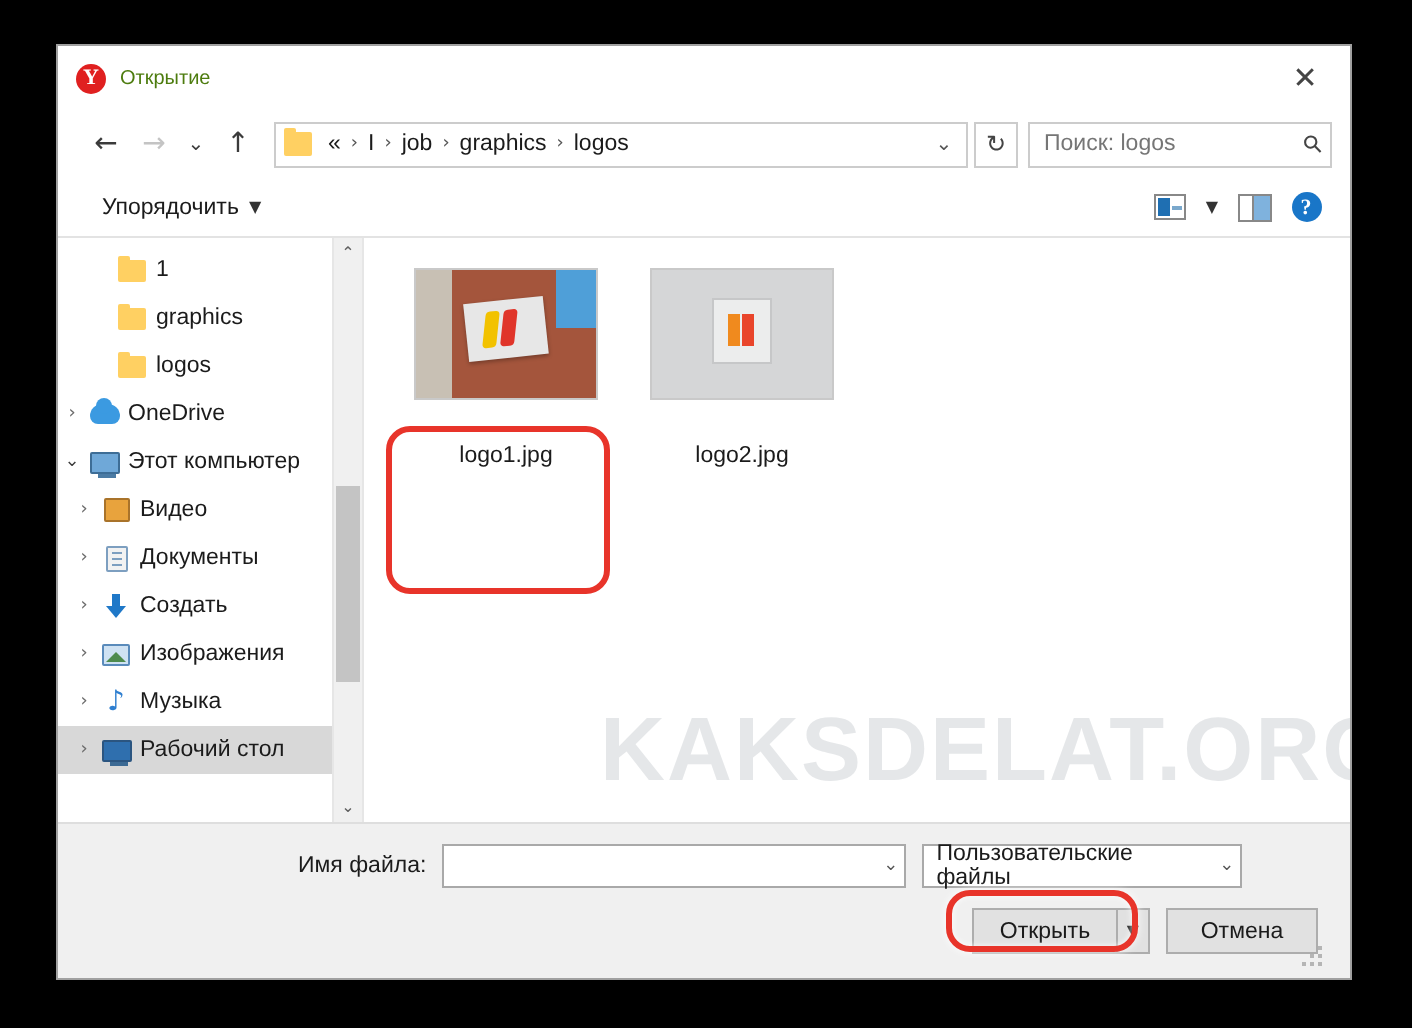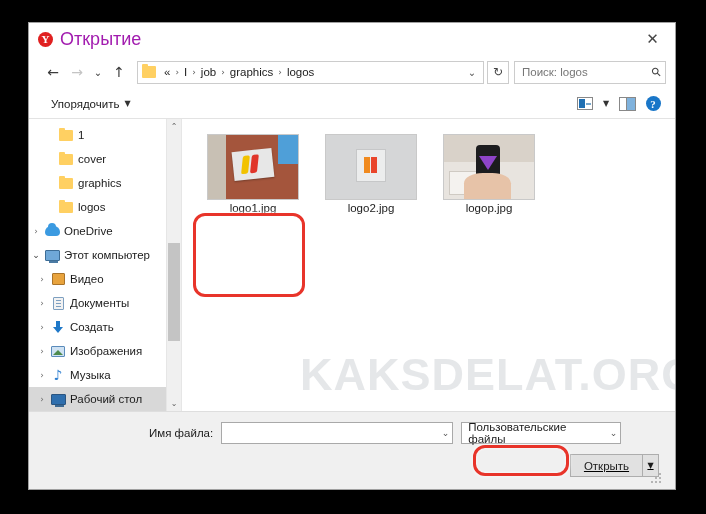--- a/index.html
+++ b/index.html
@@ -31,21 +31,21 @@
     padding-left: 9px;
     position: relative;
   }
   .yandex-logo {
     width: 15px; height: 15px; border-radius: 50%;
     background: #e02020; color: #fff;
     font-size: 11px; font-weight: bold; line-height: 15px;
     text-align: center; margin-right: 7px;
     font-family: "Liberation Serif", serif;
   }
-  .title-text { font-size: 18px; color: #a21caf; }
+  .title-text { font-size: 10px; color: #4d7c0f; }
   .close-btn {
     position: absolute; right: 0; top: 0;
     width: 45px; height: 31px;
     display: flex; align-items: center; justify-content: center;
     color: #444; font-size: 15px; font-family: "DejaVu Sans", sans-serif;
     cursor: default;
   }
 
   
   .navrow {
@@ -178,21 +178,21 @@
   .filegrid { display: flex; flex-wrap: wrap; gap: 0; }
   .fileitem {
     width: 118px; height: 96px;
     display: flex; flex-direction: column; align-items: center;
     padding-top: 3px;
   }
   .thumb {
     width: 92px; height: 66px; background: #d9d9d9;
     border: 1px solid #c9c9c9; position: relative; overflow: hidden;
   }
-  .fname { font-size: 11.5px; color: #1b1b1b; margin-top: 0; white-space: nowrap; }
+  .fname { font-size: 11.5px; color: #1b1b1b; margin-top: 20px; white-space: nowrap; }
   .fileitem.selected .thumb { border-color: #7aa9d6; }
   .fileitem.selected .thumb-wrap { background: #cce4f7; }
   .thumb-wrap { padding: 2px; display:inline-block; }
 
   
   .t-brick { position:absolute; inset:0; background:#a4553c; }
   .t-brick:before{content:"";position:absolute;left:0;top:0;bottom:0;width:20%;background:#c8c0b4;}
   .t-brick:after{content:"";position:absolute;right:0;top:0;width:22%;height:46%;background:#4f9fd8;}
   .t-sign{position:absolute;left:28%;top:24%;width:44%;height:46%;background:#e7e7e7;transform:rotate(-6deg);box-shadow:0 1px 2px rgba(0,0,0,.3);}
   .t-sign i{position:absolute;left:22%;top:18%;width:18%;height:62%;background:#f2c200;transform:skewX(-12deg);border-radius:2px;}
@@ -254,21 +254,21 @@
   .f-name { flex: 0 0 232px; }
   .f-filter { flex: 0 0 160px; justify-content: space-between; }
   .combo-caret { font-size: 9px; color: #555; padding-left: 6px; font-family:"DejaVu Sans",sans-serif;}
   .f-row2 { display: flex; justify-content: flex-end; gap: 8px; margin-top: 10px; padding-right: 2px; position: relative;}
   .btn {
     height: 23px; min-width: 76px;
     border: 1px solid #adadad; background: #e1e1e1;
     font-size: 11.5px; color: #1b1b1b;
     display: flex; align-items: center; justify-content: center;
   }
-  .btn-split { display: flex; align-items: stretch; text-decoration: underline; }
+  .btn-split { display: flex; align-items: stretch; }
   .btn-split .main {
     height: 23px; width: 72px; border: 1px solid #adadad; border-right: none;
     background: #e1e1e1; font-size: 11.5px; color: #1b1b1b;
     display: flex; align-items: center; justify-content: center;
   }
   .btn-split .arrow {
     height: 23px; width: 17px; border: 1px solid #adadad;
     background: #e1e1e1; display: flex; align-items: center; justify-content: center;
     font-size: 8px; color: #1b1b1b; font-family:"DejaVu Sans",sans-serif;
   }
@@ -353,27 +353,20 @@
               <div class="ti-ico">
                 <div class="fold-ico"></div>
               </div>
               <span>1</span>
             </div>
             <div class="tree-item" style="padding-left: 14px;">
               <div class="tw"></div>
               <div class="ti-ico">
                 <div class="fold-ico"></div>
               </div>
-              <span>cover</span>
-            </div>
-            <div class="tree-item" style="padding-left: 14px;">
-              <div class="tw"></div>
-              <div class="ti-ico">
-                <div class="fold-ico"></div>
-              </div>
               <span>graphics</span>
             </div>
             <div class="tree-item" style="padding-left: 14px;">
               <div class="tw"></div>
               <div class="ti-ico">
                 <div class="fold-ico"></div>
               </div>
               <span>logos</span>
             </div>
             <div class="tree-item">
@@ -459,32 +452,20 @@
                 <div class="thumb">
                   <div class="t-gray"></div>
                   <div class="t-plate">
                     <i></i>
                     <b></b>
                   </div>
                 </div>
               </div>
               <div class="fname">logo2.jpg</div>
             </div>
-            <div class="fileitem">
-              <div class="thumb-wrap">
-                <div class="thumb">
-                  <div class="t-office"></div>
-                  <div class="t-phone">
-                    <i></i>
-                  </div>
-                  <div class="t-hand"></div>
-                </div>
-              </div>
-              <div class="fname">logop.jpg</div>
-            </div>
           </div>
         <div class="watermark">KAKSDELAT.ORG</div>
       </div>
     </div>
 
     <div class="footer">
       <div class="f-row1">
         <div class="f-label">Имя файла:</div>
         <div class="f-combo f-name">
           <span style="flex:1 1 auto"></span>
@@ -493,20 +474,21 @@
         <div class="f-combo f-filter">
           <span>Пользовательские файлы</span>
           <span class="combo-caret">⌄</span>
         </div>
       </div>
       <div class="f-row2">
         <div class="btn-split">
           <div class="main">Открыть</div>
           <div class="arrow">▼</div>
         </div>
+        <div class="btn">Отмена</div>
         <div class="grip">
           <span style="right:0;bottom:0"></span>
             <span style="right:4px;bottom:0"></span>
             <span style="right:8px;bottom:0"></span>
           <span style="right:0;bottom:4px"></span>
             <span style="right:4px;bottom:4px"></span>
           <span style="right:0;bottom:8px"></span>
         </div>
       </div>
     </div>

